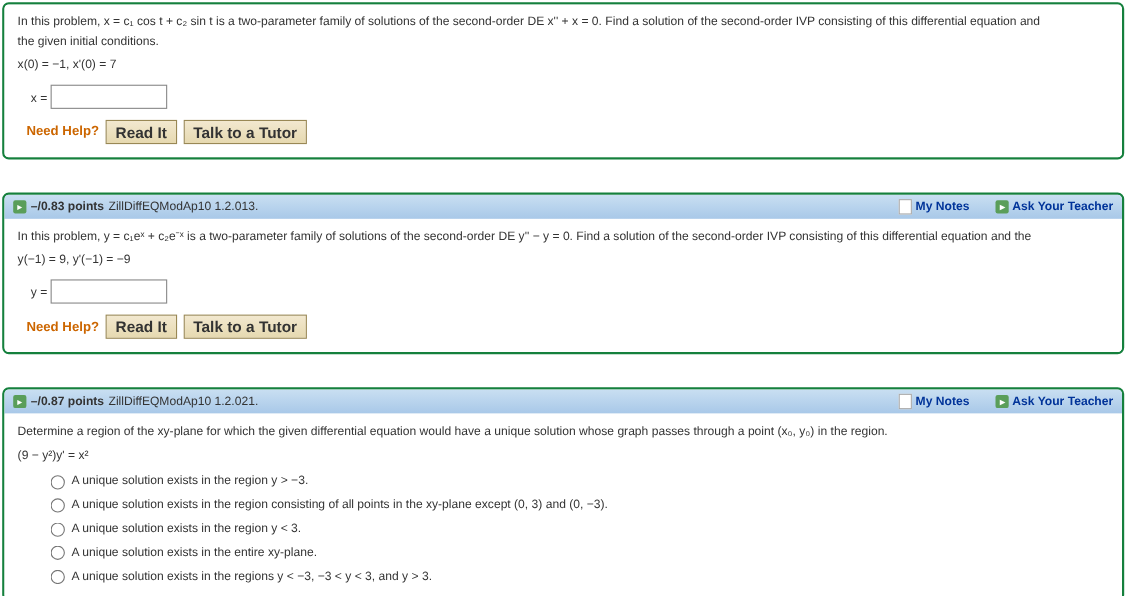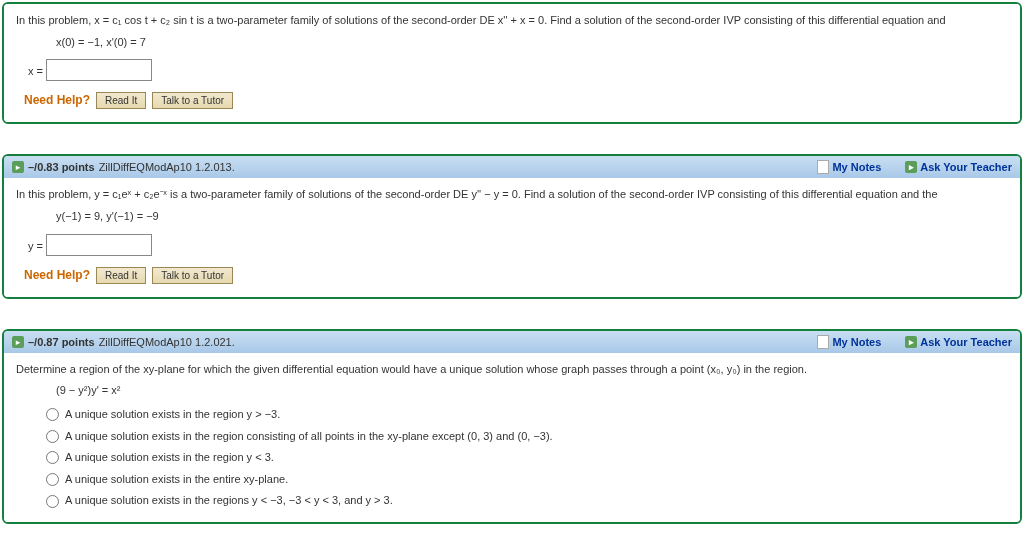--- a/index.html
+++ b/index.html
@@ -75,21 +75,20 @@
     display: flex;
     align-items: center;
     gap: 3px;
   }
   .question-body {
     padding: 8px 12px;
     line-height: 1.6;
     background: #fff;
   }
   .indent {
-    margin-left: 40px;
     margin-top: 4px;
     margin-bottom: 6px;
   }
   .ans-row {
     margin: 8px 0 8px 12px;
   }
   .ans-row input[type="text"] {
     border: 1px solid #888;
     height: 18px;
     width: 100px;
@@ -102,41 +101,42 @@
   }
   .need-help-label {
     color: #cc6600;
     font-weight: bold;
     font-size: 12px;
   }
   .help-btn {
     background: linear-gradient(to bottom, #f2e8cf, #e6d9b0);
     border: 1px solid #998855;
     padding: 2px 8px;
-    font-size: 10px;
-    font-weight: normal;
+    font-size: 14px;
+    font-weight: bold;
     color: #333;
     cursor: pointer;
   }
   .radio-row {
     display: flex;
     align-items: center;
     gap: 6px;
     margin: 4px 0 4px 30px;
   }
   .radio-row input {
     margin: 0;
   }
 </style>
 </head>
 <body>
 
 <div class="question-card">
   <div class="question-body">
     <div>In this problem,  x = c₁ cos t + c₂ sin t  is a two-parameter family of solutions of the second-order DE  x'' + x = 0.  Find a solution of the second-order IVP consisting of this differential equation and</div>
+    <div>the given initial conditions.</div>
     <div class="indent">x(0) = −1,    x'(0) = 7</div>
     <div class="ans-row">
       <span>x =</span>
       <input type="text" style="">
     </div>
     <div class="need-help">
       <span class="need-help-label">Need Help?</span>
       <button class="help-btn">Read It</button>
       <button class="help-btn">Talk to a Tutor</button>
     </div>

